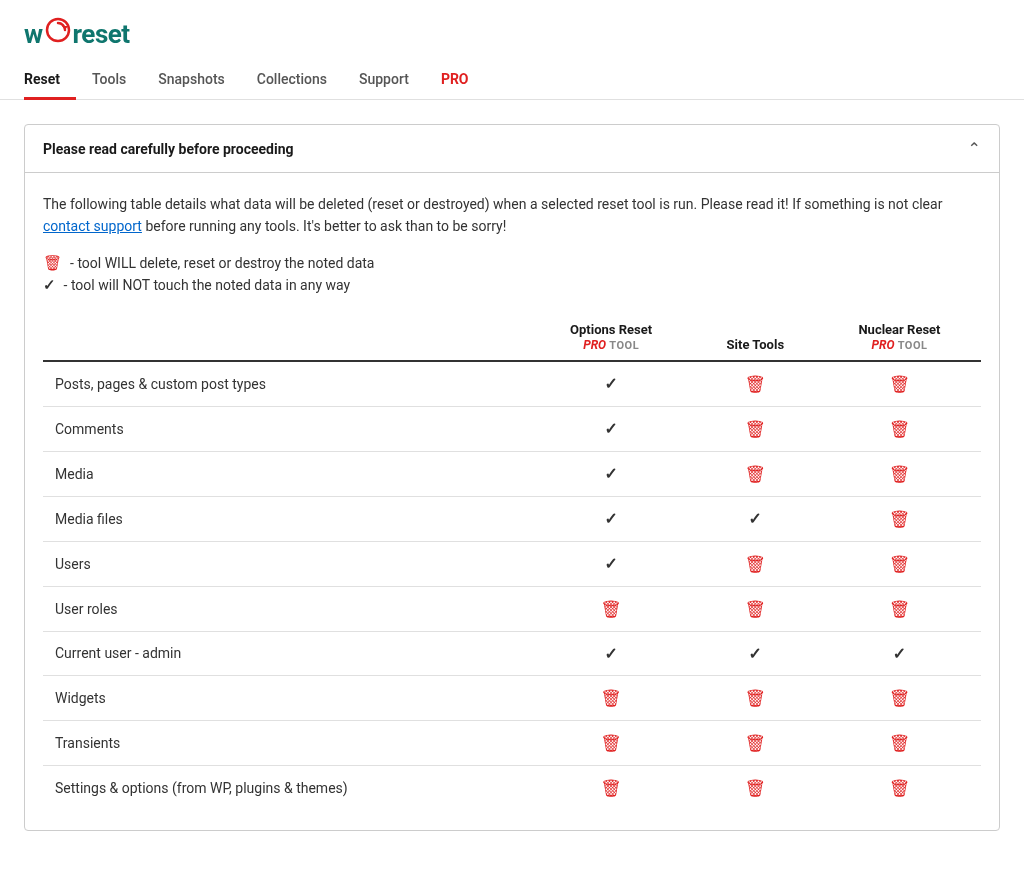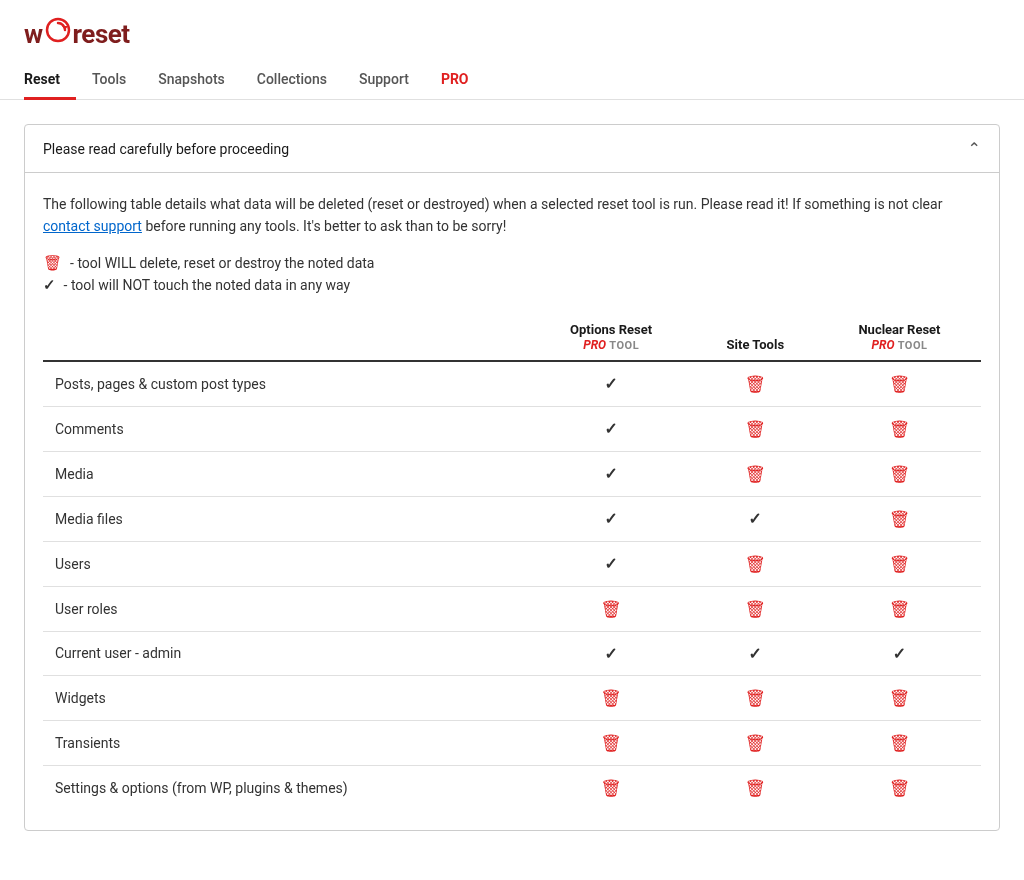--- a/index.html
+++ b/index.html
@@ -21,21 +21,21 @@
       border-bottom: 1px solid #e0e0e0;
     }
     .logo {
       display: flex;
       align-items: center;
       margin-bottom: 12px;
     }
     .logo-text {
       font-size: 26px;
       font-weight: 700;
-      color: #7f1d1d;
+      color: #0f766e;
       letter-spacing: -0.5px;
     }
     .logo-icon {
       display: inline-flex;
       align-items: center;
       justify-content: center;
       width: 28px;
       height: 28px;
       margin: 0 1px;
     }
@@ -77,21 +77,21 @@
     }
     .panel-header {
       display: flex;
       align-items: center;
       justify-content: space-between;
       padding: 14px 18px;
       border-bottom: 1px solid #ccc;
       cursor: pointer;
     }
     .panel-header-title {
-      font-weight: 400;
+      font-weight: 700;
       font-size: 14px;
       color: #1a1a1a;
     }
     .chevron-icon {
       font-size: 16px;
       color: #555;
     }
     .panel-body {
       padding: 20px 18px;
     }

